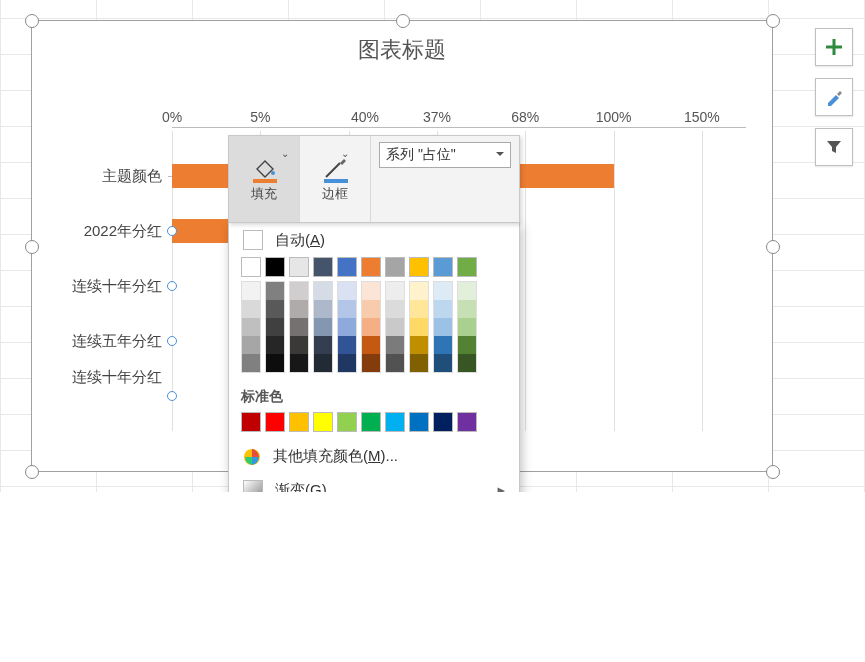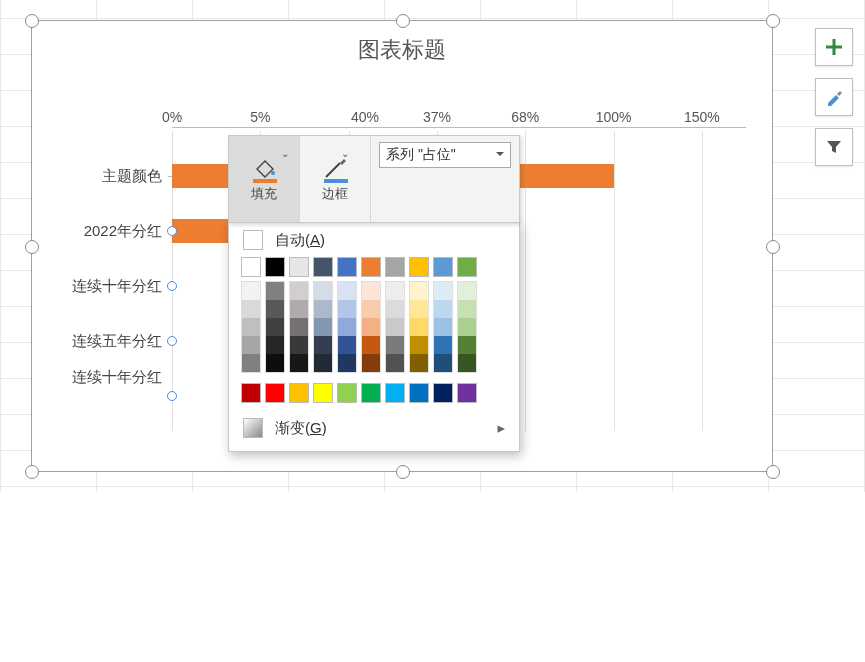--- a/index.html
+++ b/index.html
@@ -226,33 +226,43 @@
           <div class="shade" style="background: rgb(31, 78, 120);"></div>
         </div>
         <div class="shade-col">
           <div class="shade" style="background: rgb(226, 239, 218);"></div>
           <div class="shade" style="background: rgb(198, 224, 180);"></div>
           <div class="shade" style="background: rgb(169, 208, 142);"></div>
           <div class="shade" style="background: rgb(84, 130, 53);"></div>
           <div class="shade" style="background: rgb(55, 86, 35);"></div>
         </div>
       </div>
+    <div class="dd-header">标准色</div>
     <div class="std-row" id="std-row">
         <div class="swatch" style="background: rgb(192, 0, 0);"></div>
         <div class="swatch" style="background: rgb(255, 0, 0);"></div>
         <div class="swatch" style="background: rgb(255, 192, 0);"></div>
         <div class="swatch" style="background: rgb(255, 255, 0);"></div>
         <div class="swatch" style="background: rgb(146, 208, 80);"></div>
         <div class="swatch" style="background: rgb(0, 176, 80);"></div>
         <div class="swatch" style="background: rgb(0, 176, 240);"></div>
         <div class="swatch" style="background: rgb(0, 112, 192);"></div>
         <div class="swatch" style="background: rgb(0, 32, 96);"></div>
         <div class="swatch" style="background: rgb(112, 48, 160);"></div>
       </div>
     <div class="dd-item">
+      <svg width="18" height="18" style="margin-right:12px;flex:none">
+        <circle cx="9" cy="9" r="8" fill="#ffc000"></circle>
+        <path d="M9 1 A8 8 0 0 1 16 9 L9 9Z" fill="#e74c3c"></path>
+        <path d="M16 9 A8 8 0 0 1 9 17 L9 9Z" fill="#3498db"></path>
+        <path d="M9 17 A8 8 0 0 1 2 9 L9 9Z" fill="#2ecc71"></path>
+      </svg>
+      <span><span>其他填充颜色(</span><span class="u">M</span><span>)...</span></span>
+    </div>
+    <div class="dd-item">
       <span class="dd-swatch" style="background:linear-gradient(135deg,#fff,#888)"></span>
       <span><span>渐变(</span><span class="u">G</span><span>)</span></span>
       <span style="margin-left:auto;color:#666">▸</span>
     </div>
   </div>
 
   <div class="highlight-box"></div>
   <div class="tooltip">无填充</div>
 </div>
 

